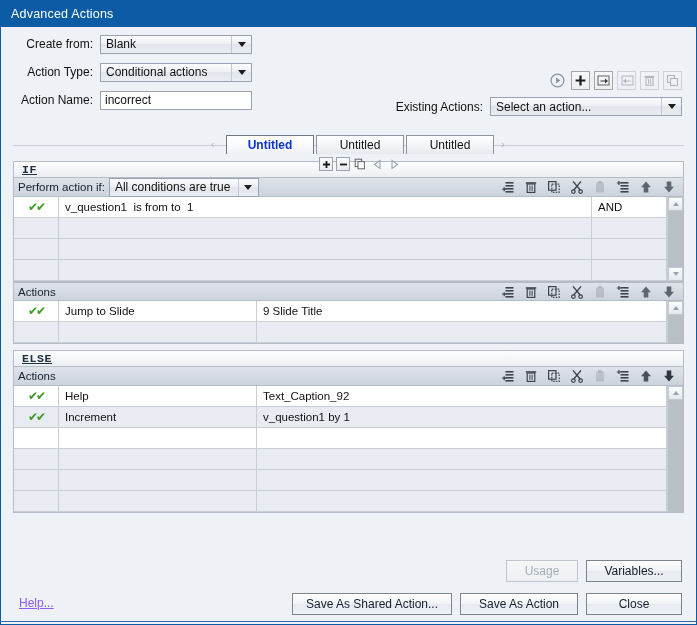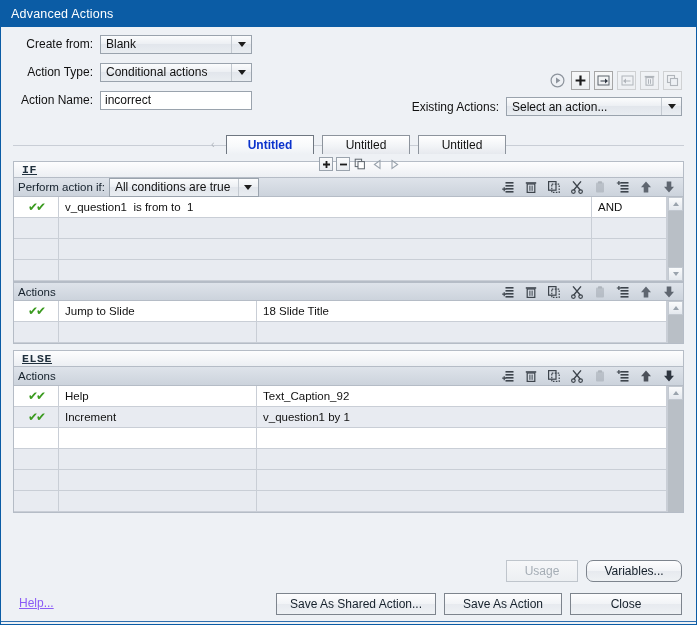--- a/index.html
+++ b/index.html
@@ -48,32 +48,32 @@
   .toptools{position:absolute;right:14px;top:38px;display:flex;gap:4px;}
   .tbtn{
     width:19px;height:19px;box-sizing:border-box;border:1px solid #a6a6a6;
     background:linear-gradient(180deg,#f7f8f9 0%,#eceef0 100%);
     display:flex;align-items:center;justify-content:center;
   }
   .tbtn.round{border:none;background:none;}
   .tbtn.dis{opacity:.42;}
   .existrow{position:absolute;right:14px;top:64px;display:flex;align-items:center;}
   .existrow .flabel{width:auto;padding-right:7px;}
-  .w-exist{width:176px;}
+  .w-exist{width:192px;}
 
   
   .tabstrip{position:relative;height:22px;margin-top:6px;}
   .tabline{position:absolute;top:10px;left:12px;right:12px;height:1px;background:#c9ced6;}
   .tabs{position:absolute;left:225px;top:0;display:flex;}
   .tab{
     width:88px;height:19px;box-sizing:border-box;
     border:1px solid #8d949d;border-bottom:none;
     background:linear-gradient(180deg,#ffffff 0%,#f2f4f7 55%,#e6e9ee 100%);
     display:flex;align-items:center;justify-content:center;
-    font-size:12px;color:#111;margin-right:8px;
+    font-size:12px;color:#111;margin-right:2px;
   }
   .tab.active{color:#0b33cc;font-weight:bold;border-color:#6f7781;background:linear-gradient(180deg,#ffffff 0%,#f7f9fb 60%,#eef1f5 100%);}
   .scrollarr{position:absolute;top:3px;color:#b0b6bd;font-size:11px;}
   .scrollarr.l{left:210px;}
   .scrollarr.r{left:500px;}
   .tabtools{position:absolute;left:318px;top:22px;display:flex;align-items:center;gap:3px;}
   .minibtn{
     width:14px;height:14px;box-sizing:border-box;border:1px solid #9aa3ad;
     background:linear-gradient(180deg,#fafbfc,#e9ecf0);
     display:flex;align-items:center;justify-content:center;font-size:10px;line-height:1;color:#222;
@@ -437,21 +437,21 @@
       </div>
     </div>
 
     <div class="gridwrap">
       <div class="tablehold">
         <table class="grid">
           <tbody>
               <tr class="filled">
             <td class="chk"><span class="check">✔✔</span></td>
             <td style="width:185px;">Jump to Slide</td>
-            <td>18 Slide Title</td>
+            <td>9 Slide Title</td>
           </tr>
           <tr class="empty">
             <td class="chk"></td>
             <td style="width:185px;"></td>
             <td></td>
           </tr>
         </tbody>
           </table>
       </div>
       <div class="vscroll">
@@ -569,24 +569,24 @@
         <div class="sbtn">
             <i class="sarrow-u"></i>
           </div>
         <div class="strack"></div>
       </div>
     </div>
   </div>
 
   <div class="btnrow" style="right:14px;top:559px;">
     <div class="btn dis" style="width:72px;">Usage</div>
-    <div class="btn" style="width:96px;border-radius:7px;">Variables...</div>
+    <div class="btn" style="width:96px;">Variables...</div>
   </div>
 
   <div class="btnrow" style="right:14px;top:592px;">
     <div class="btn" style="width:160px;">Save As Shared Action...</div>
     <div class="btn" style="width:118px;">Save As Action</div>
-    <div class="btn" style="width:112px;">Close</div>
+    <div class="btn" style="width:96px;">Close</div>
   </div>
 
   <a class="helplink" href="#">Help...</a>
   <div class="footline"></div>
 </div>
 
 </body></html>

